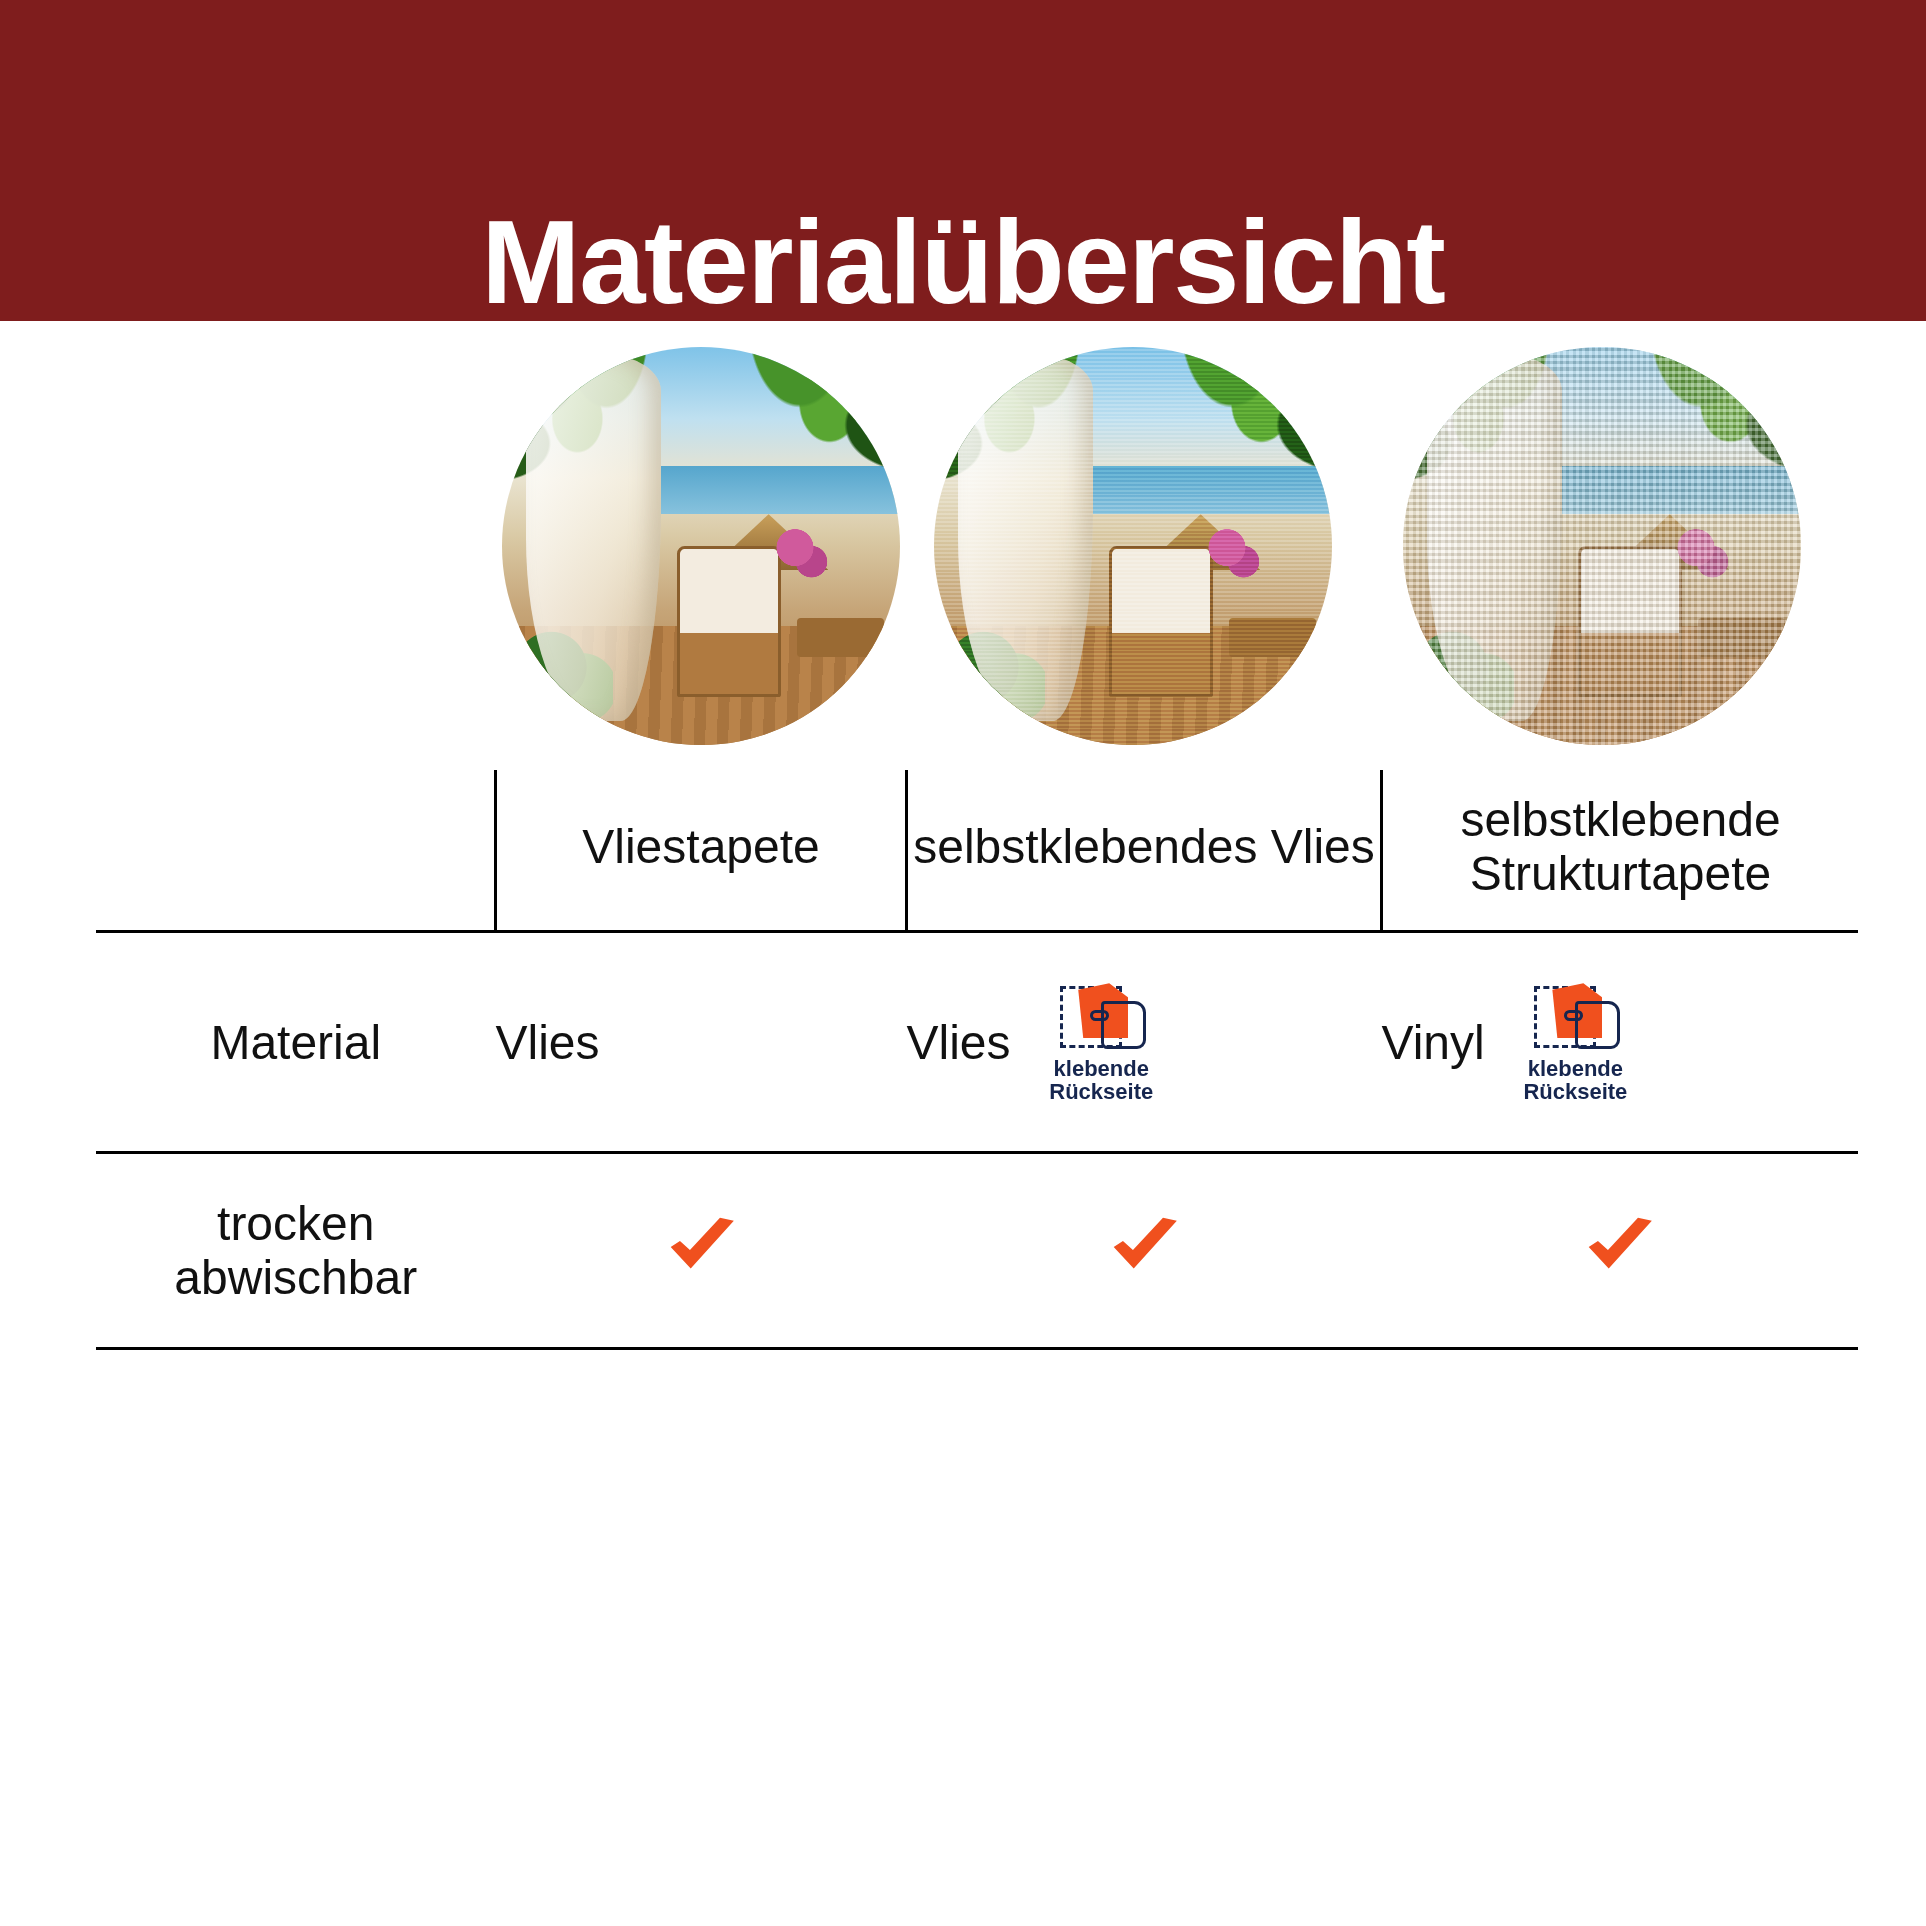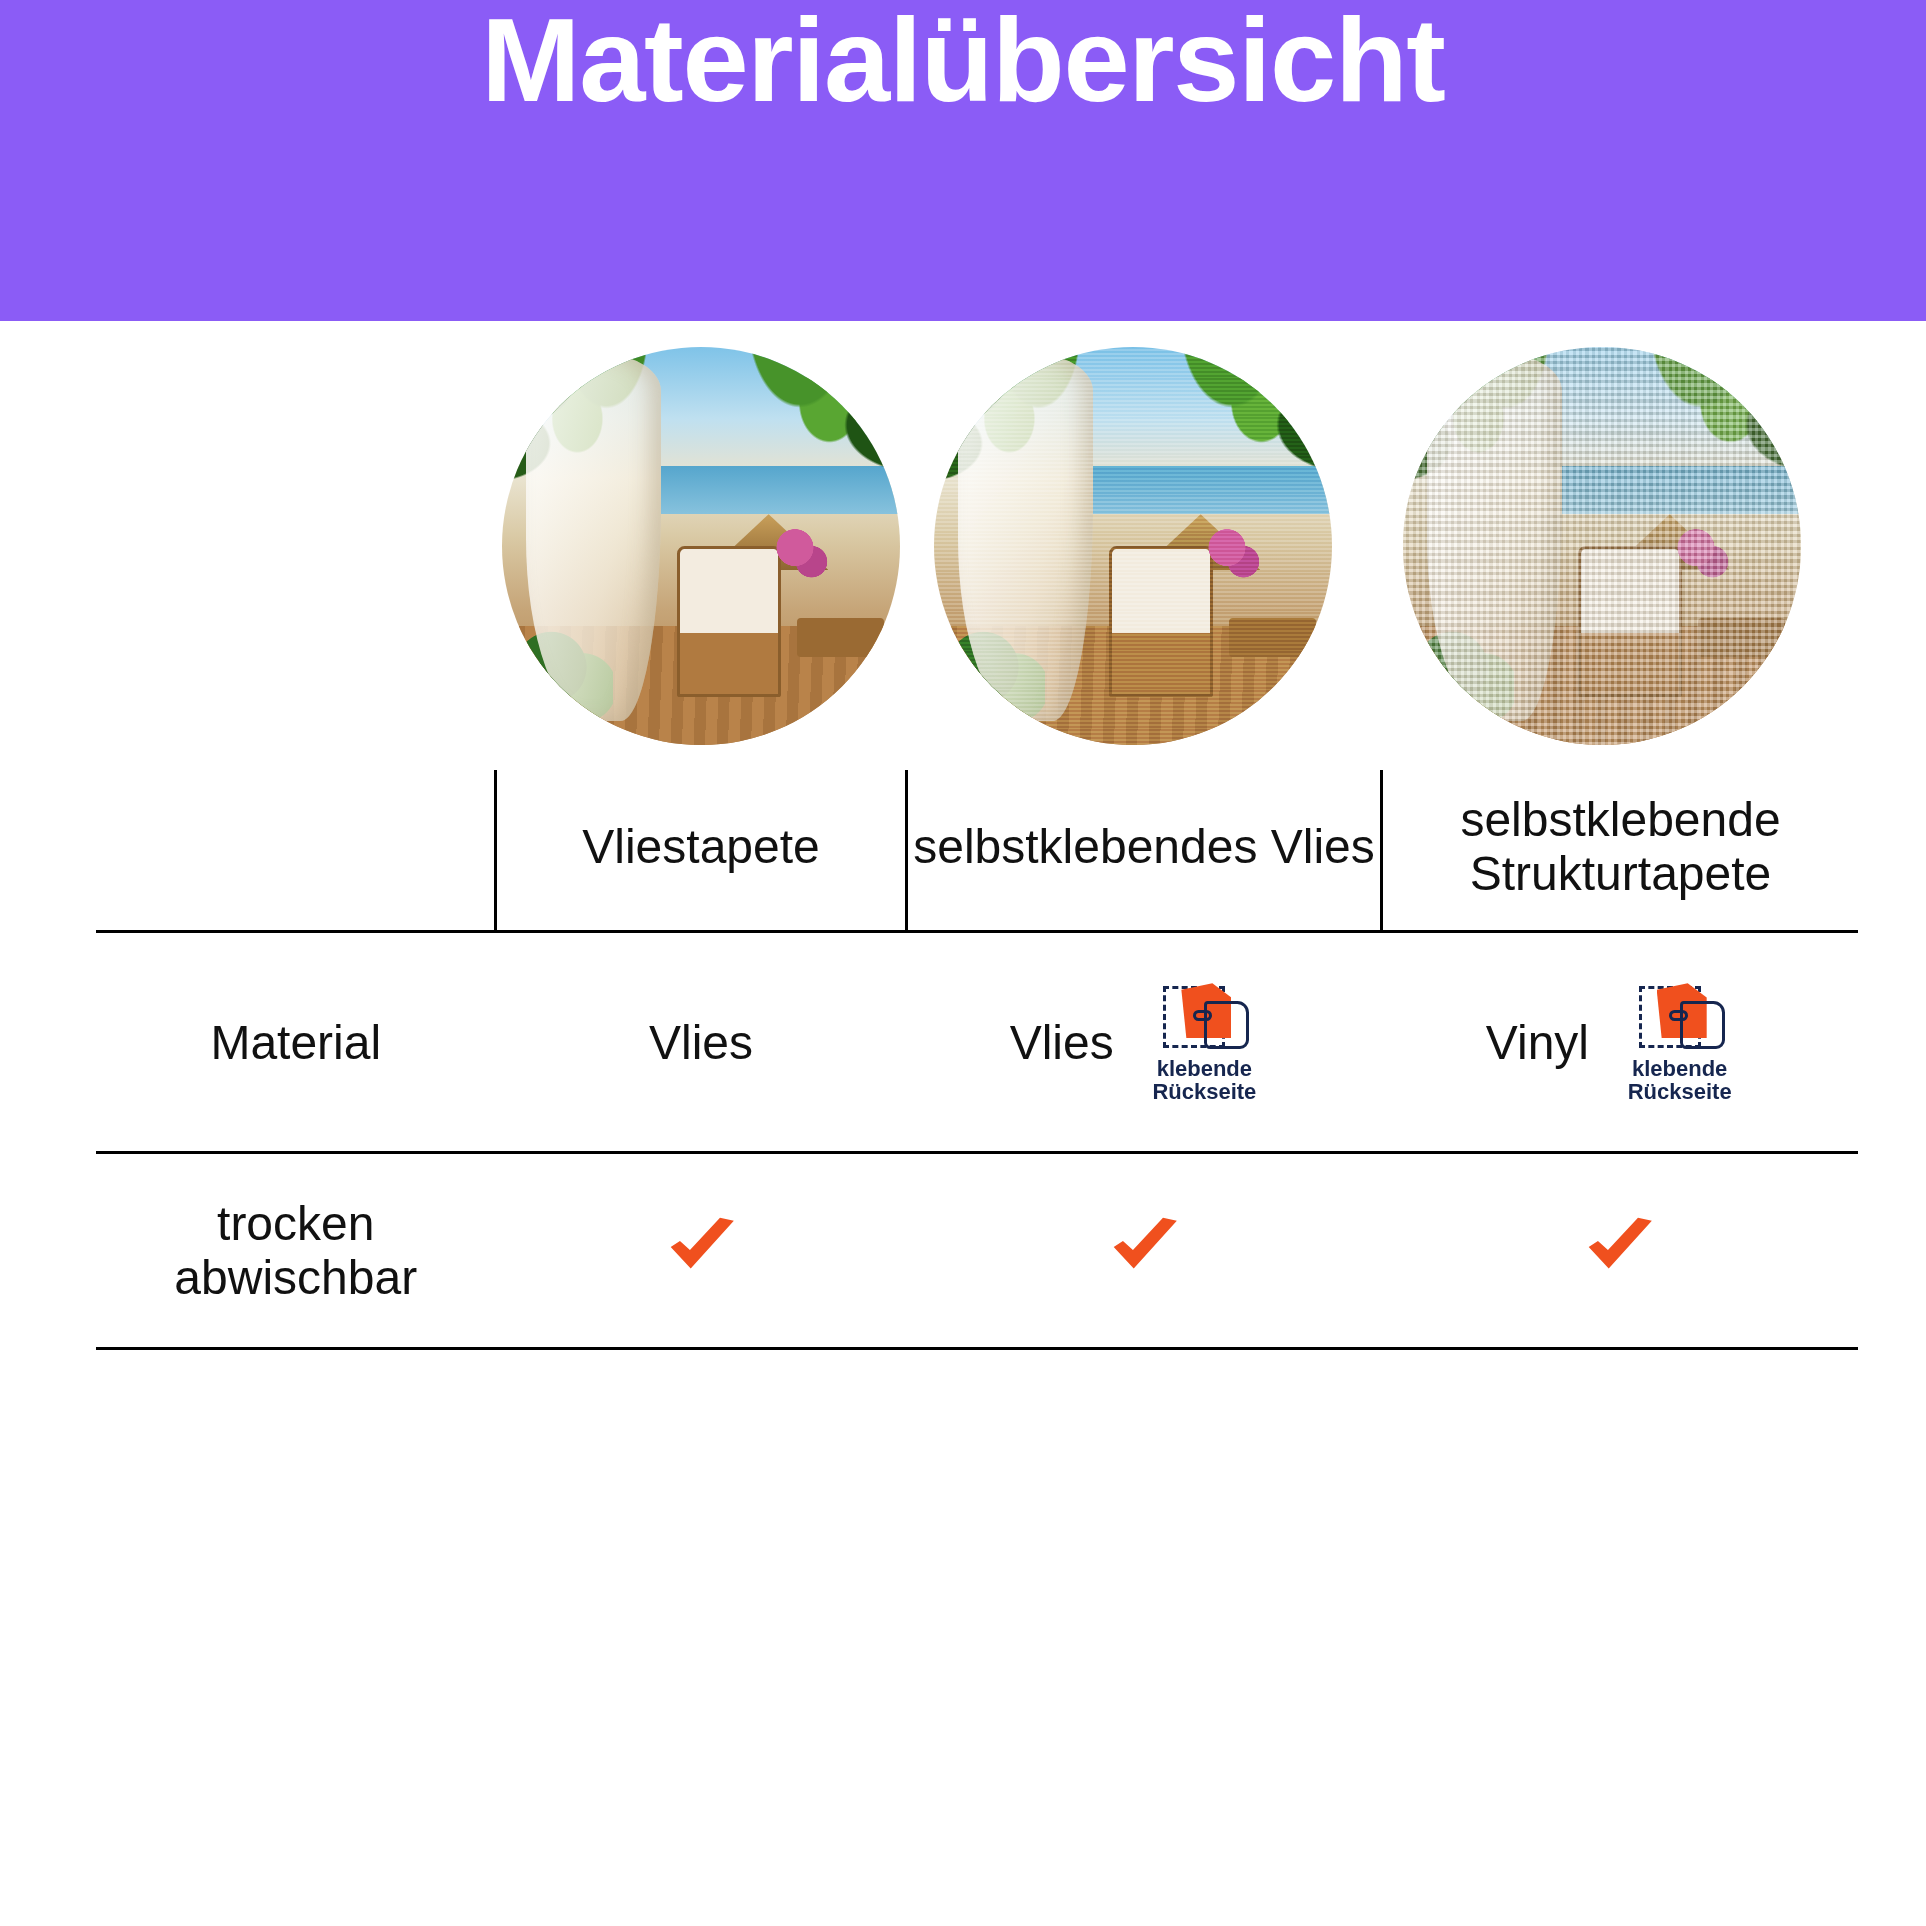--- a/index.html
+++ b/index.html
@@ -11,23 +11,23 @@
     height: 1926px;
     background: #ffffff;
     font-family: "Liberation Sans", sans-serif;
     overflow: hidden;
   }
 
   
   .header {
     width: 100%;
     height: 321px;
-    background: #8b5cf6;
+    background: #7f1d1d;
     display: flex;
-    align-items: flex-start;
+    align-items: flex-end;
     justify-content: center;
     box-sizing: border-box;
   }
   .header-title {
     color: #ffffff;
     font-size: 119px;
     font-weight: bold;
     letter-spacing: -1.3px;
     line-height: 1;
     white-space: nowrap;
@@ -218,21 +218,20 @@
 
   tr.r-material td { height: 218px; }
   tr.r-grammatur td { height: 157px; }
   tr.r-oberflaeche td { height: 193px; }
   tr.r-trocken td { height: 193px; }
   tr.r-feucht td { height: 193px; }
 
   .cell-inline {
     display: flex;
     align-items: center;
-    justify-content: center;
     gap: 16.7px;
   }
 
   
   .badge {
     display: inline-block;
     text-align: center;
     line-height: 1.05;
     font-size: 22px;
     font-weight: bold;

